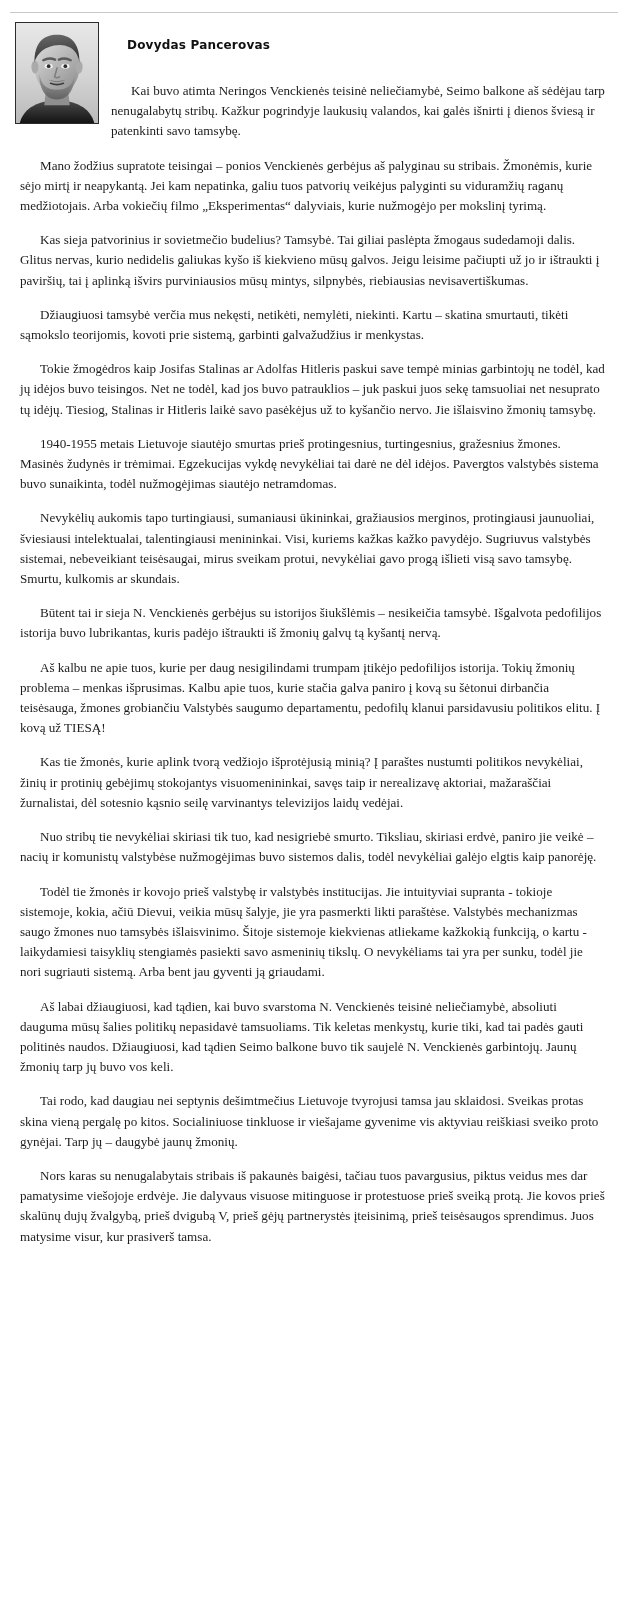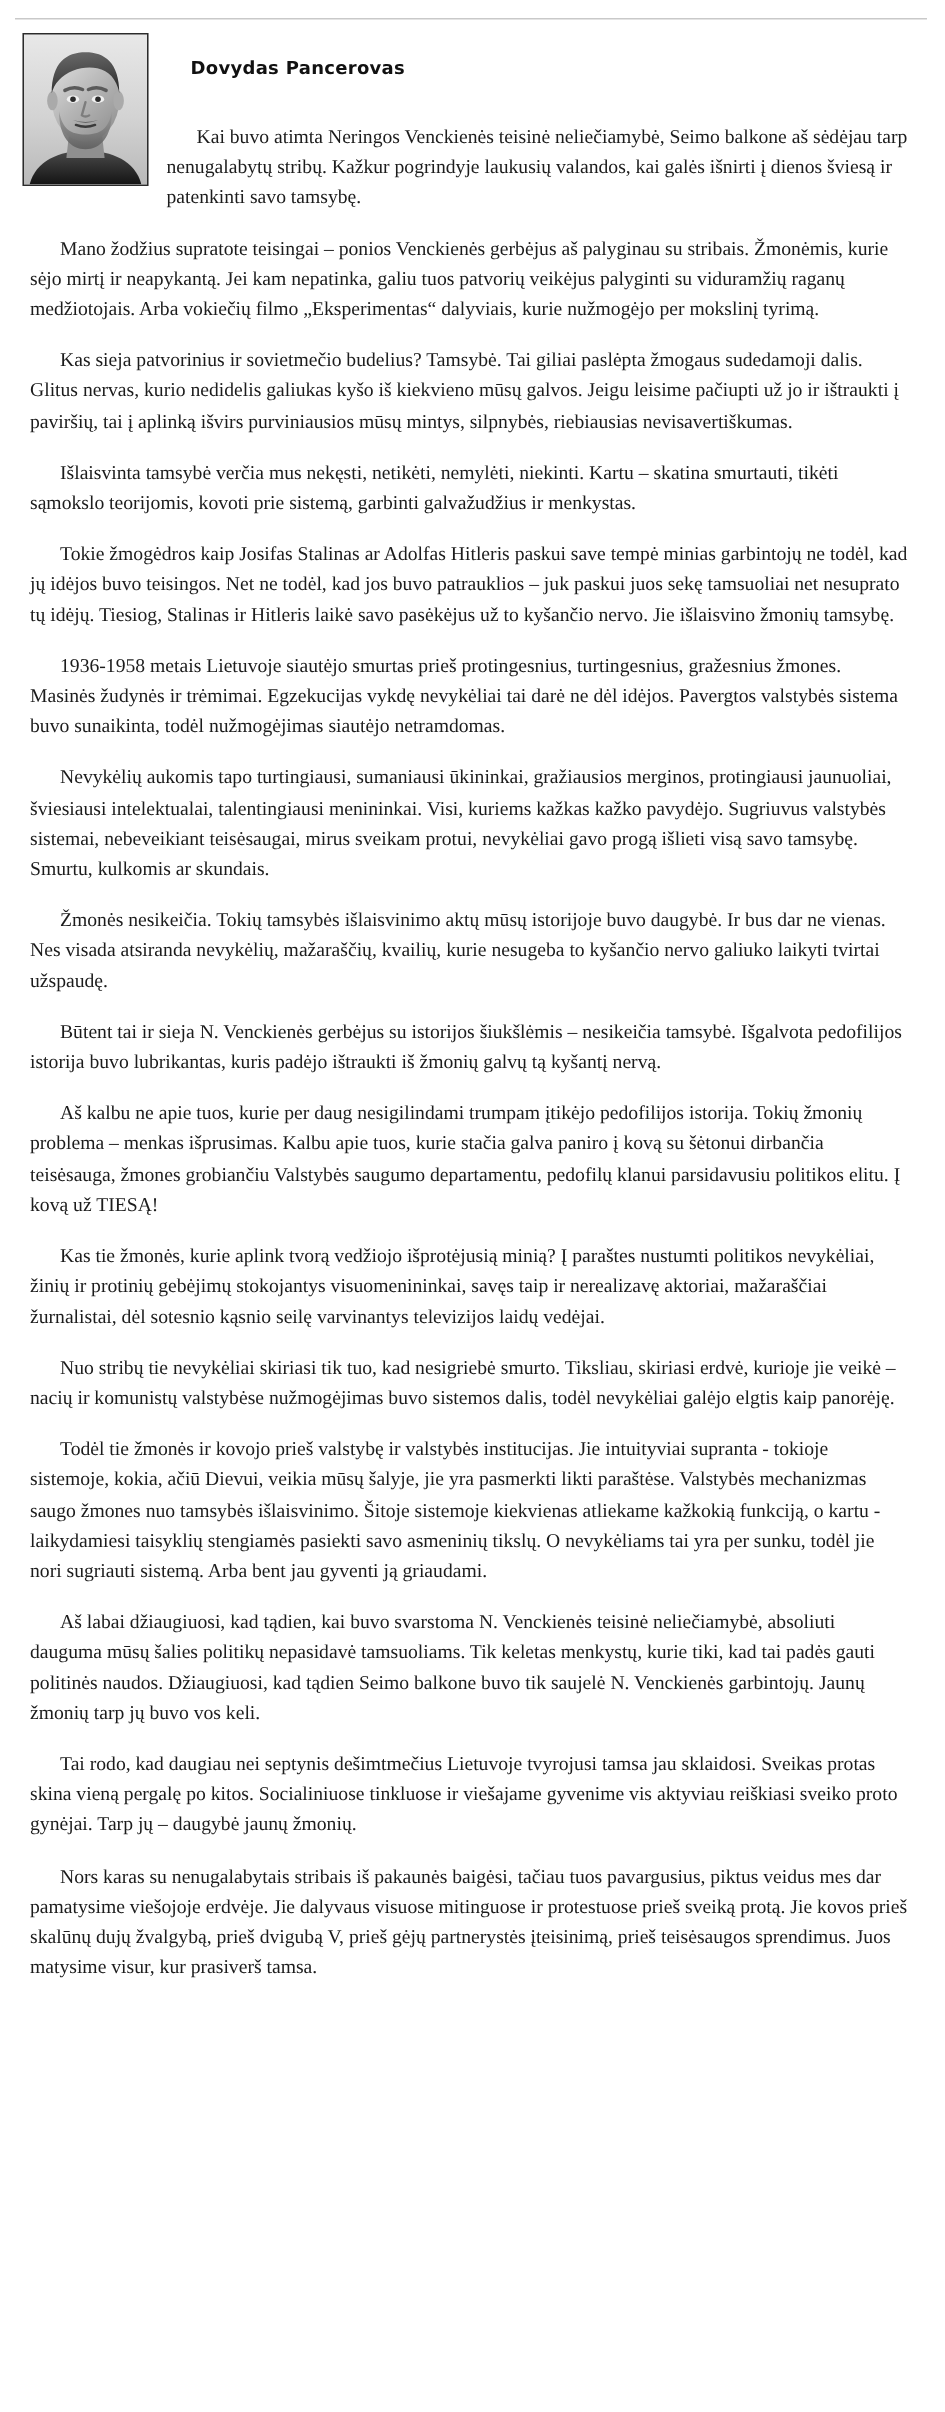--- a/index.html
+++ b/index.html
@@ -171,29 +171,28 @@
     </div>
 
     <div class="byline-text">
       <div class="author-name">Dovydas Pancerovas</div>
     </div>
 
     <div class="article-body">
       <p class="lead">Kai buvo atimta Neringos Venckienės teisinė neliečiamybė, Seimo balkone aš sėdėjau tarp nenugalabytų stribų. Kažkur pogrindyje laukusių valandos, kai galės išnirti į dienos šviesą ir patenkinti savo tamsybę.</p>
       <p>Mano žodžius supratote teisingai – ponios Venckienės gerbėjus aš palyginau su stribais. Žmonėmis, kurie sėjo mirtį ir neapykantą. Jei kam nepatinka, galiu tuos patvorių veikėjus palyginti su viduramžių raganų medžiotojais. Arba vokiečių filmo „Eksperimentas“ dalyviais, kurie nužmogėjo per mokslinį tyrimą.</p>
       <p>Kas sieja patvorinius ir sovietmečio budelius? Tamsybė. Tai giliai paslėpta žmogaus sudedamoji dalis. Glitus nervas, kurio nedidelis galiukas kyšo iš kiekvieno mūsų galvos. Jeigu leisime pačiupti už jo ir ištraukti į paviršių, tai į aplinką išvirs purviniausios mūsų mintys, silpnybės, riebiausias nevisavertiškumas.</p>
-      <p>Išlaisvinta tamsybė verčia mus nekęsti, netikėti, nemylėti, niekinti. Kartu – skatina smurtauti, tikėti sąmokslo teorijomis, kovoti prie sistemą, garbinti galvažudžius ir menkystas.</p>
+      <p>Džiaugiuosi tamsybė verčia mus nekęsti, netikėti, nemylėti, niekinti. Kartu – skatina smurtauti, tikėti sąmokslo teorijomis, kovoti prie sistemą, garbinti galvažudžius ir menkystas.</p>
       <p>Tokie žmogėdros kaip Josifas Stalinas ar Adolfas Hitleris paskui save tempė minias garbintojų ne todėl, kad jų idėjos buvo teisingos. Net ne todėl, kad jos buvo patrauklios – juk paskui juos sekę tamsuoliai net nesuprato tų idėjų. Tiesiog, Stalinas ir Hitleris laikė savo pasėkėjus už to kyšančio nervo. Jie išlaisvino žmonių tamsybę.</p>
-      <p>1936-1958 metais Lietuvoje siautėjo smurtas prieš protingesnius, turtingesnius, gražesnius žmones. Masinės žudynės ir trėmimai. Egzekucijas vykdę nevykėliai tai darė ne dėl idėjos. Pavergtos valstybės sistema buvo sunaikinta, todėl nužmogėjimas siautėjo netramdomas.</p>
+      <p>1940-1955 metais Lietuvoje siautėjo smurtas prieš protingesnius, turtingesnius, gražesnius žmones. Masinės žudynės ir trėmimai. Egzekucijas vykdę nevykėliai tai darė ne dėl idėjos. Pavergtos valstybės sistema buvo sunaikinta, todėl nužmogėjimas siautėjo netramdomas.</p>
       <p>Nevykėlių aukomis tapo turtingiausi, sumaniausi ūkininkai, gražiausios merginos, protingiausi jaunuoliai, šviesiausi intelektualai, talentingiausi menininkai. Visi, kuriems kažkas kažko pavydėjo. Sugriuvus valstybės sistemai, nebeveikiant teisėsaugai, mirus sveikam protui, nevykėliai gavo progą išlieti visą savo tamsybę. Smurtu, kulkomis ar skundais.</p>
-      <p>Žmonės nesikeičia. Tokių tamsybės išlaisvinimo aktų mūsų istorijoje buvo daugybė. Ir bus dar ne vienas. Nes visada atsiranda nevykėlių, mažaraščių, kvailių, kurie nesugeba to kyšančio nervo galiuko laikyti tvirtai užspaudę.</p>
       <p>Būtent tai ir sieja N. Venckienės gerbėjus su istorijos šiukšlėmis – nesikeičia tamsybė. Išgalvota pedofilijos istorija buvo lubrikantas, kuris padėjo ištraukti iš žmonių galvų tą kyšantį nervą.</p>
       <p>Aš kalbu ne apie tuos, kurie per daug nesigilindami trumpam įtikėjo pedofilijos istorija. Tokių žmonių problema – menkas išprusimas. Kalbu apie tuos, kurie stačia galva paniro į kovą su šėtonui dirbančia teisėsauga, žmones grobiančiu Valstybės saugumo departamentu, pedofilų klanui parsidavusiu politikos elitu. Į kovą už TIESĄ!</p>
       <p>Kas tie žmonės, kurie aplink tvorą vedžiojo išprotėjusią minią? Į paraštes nustumti politikos nevykėliai, žinių ir protinių gebėjimų stokojantys visuomenininkai, savęs taip ir nerealizavę aktoriai, mažaraščiai žurnalistai, dėl sotesnio kąsnio seilę varvinantys televizijos laidų vedėjai.</p>
-      <p>Nuo stribų tie nevykėliai skiriasi tik tuo, kad nesigriebė smurto. Tiksliau, skiriasi erdvė, kurioje jie veikė – nacių ir komunistų valstybėse nužmogėjimas buvo sistemos dalis, todėl nevykėliai galėjo elgtis kaip panorėję.</p>
+      <p>Nuo stribų tie nevykėliai skiriasi tik tuo, kad nesigriebė smurto. Tiksliau, skiriasi erdvė, paniro jie veikė – nacių ir komunistų valstybėse nužmogėjimas buvo sistemos dalis, todėl nevykėliai galėjo elgtis kaip panorėję.</p>
       <p>Todėl tie žmonės ir kovojo prieš valstybę ir valstybės institucijas. Jie intuityviai supranta - tokioje sistemoje, kokia, ačiū Dievui, veikia mūsų šalyje, jie yra pasmerkti likti paraštėse. Valstybės mechanizmas saugo žmones nuo tamsybės išlaisvinimo. Šitoje sistemoje kiekvienas atliekame kažkokią funkciją, o kartu - laikydamiesi taisyklių stengiamės pasiekti savo asmeninių tikslų. O nevykėliams tai yra per sunku, todėl jie nori sugriauti sistemą. Arba bent jau gyventi ją griaudami.</p>
       <p>Aš labai džiaugiuosi, kad tądien, kai buvo svarstoma N. Venckienės teisinė neliečiamybė, absoliuti dauguma mūsų šalies politikų nepasidavė tamsuoliams. Tik keletas menkystų, kurie tiki, kad tai padės gauti politinės naudos. Džiaugiuosi, kad tądien Seimo balkone buvo tik saujelė N. Venckienės garbintojų. Jaunų žmonių tarp jų buvo vos keli.</p>
       <p>Tai rodo, kad daugiau nei septynis dešimtmečius Lietuvoje tvyrojusi tamsa jau sklaidosi. Sveikas protas skina vieną pergalę po kitos. Socialiniuose tinkluose ir viešajame gyvenime vis aktyviau reiškiasi sveiko proto gynėjai. Tarp jų – daugybė jaunų žmonių.</p>
       <p>Nors karas su nenugalabytais stribais iš pakaunės baigėsi, tačiau tuos pavargusius, piktus veidus mes dar pamatysime viešojoje erdvėje. Jie dalyvaus visuose mitinguose ir protestuose prieš sveiką protą. Jie kovos prieš skalūnų dujų žvalgybą, prieš dvigubą V, prieš gėjų partnerystės įteisinimą, prieš teisėsaugos sprendimus. Juos matysime visur, kur prasiverš tamsa.</p>
     </div>
 
   </div>
 </div>
 
 </body></html>

